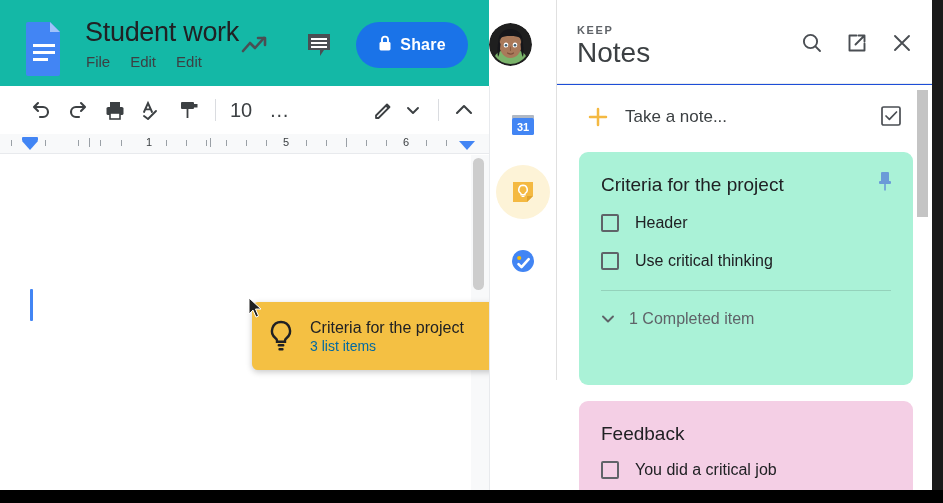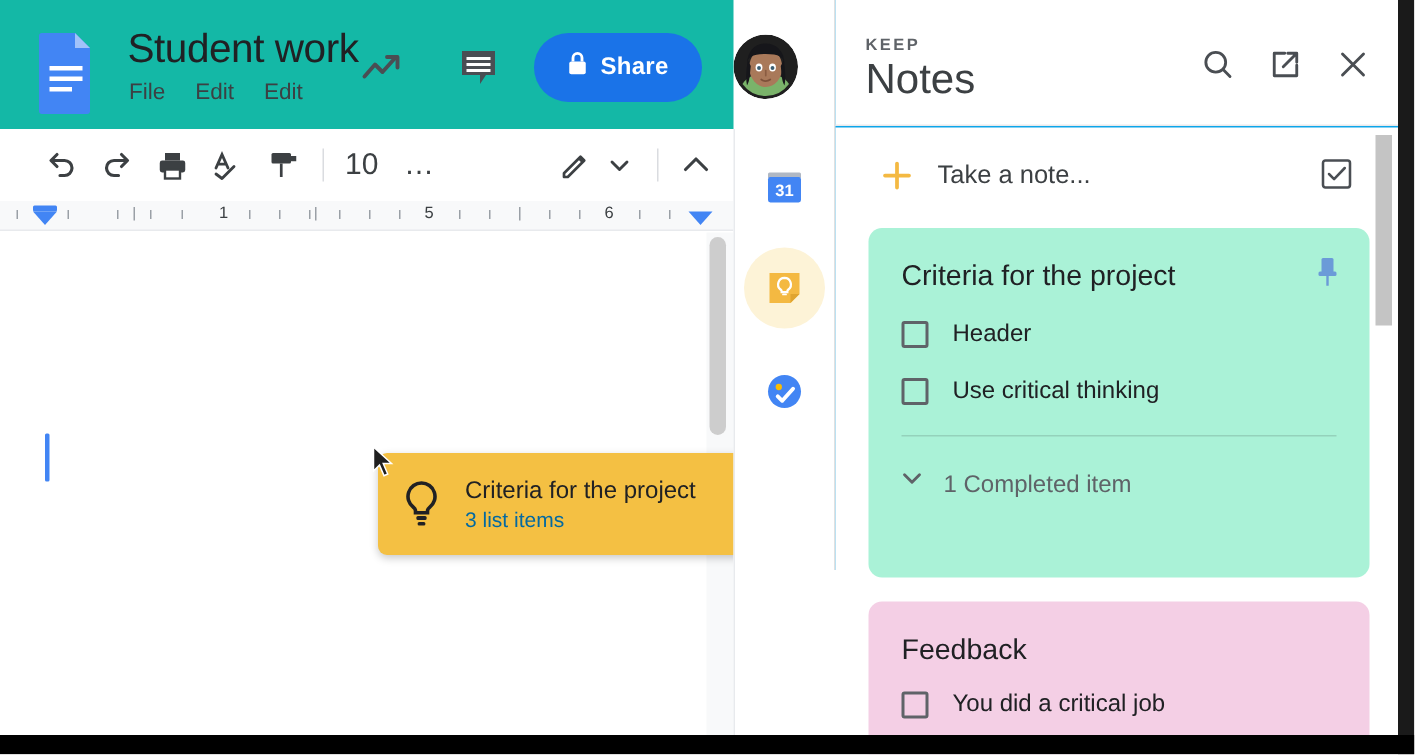--- a/index.html
+++ b/index.html
@@ -64,21 +64,21 @@
   .drag-title { font-size:16px; color:#202124; }
   .drag-sub { font-size:14px; color:#0369a1; }
   .cursor-arrow { position:absolute; left:248px; top:297px; width:16px; height:22px; }
 
   
   .side-rail { position:absolute; left:489px; top:86px; width:67px; height:417px; background:#fff; border-left:1px solid #e8eaed; }
   .rail-item { position:absolute; left:6px; width:54px; height:54px; display:flex; align-items:center; justify-content:center; border-radius:50%; cursor:default; }
   .rail-item.active { background:#fdf3d7; }
 
   
-  .keep-panel { position:absolute; left:556px; top:0; width:376px; height:380px; background:#0ea5e9; border-left:1px solid #e0e0e0; }
+  .keep-panel { position:absolute; left:556px; top:0; width:376px; height:380px; background:#1d4ed8; border-left:1px solid #e0e0e0; }
   .keep-header { position:absolute; left:0; top:0; width:376px; height:84px; background:#fff; border-bottom:1px solid #e8eaed; }
   .keep-eyebrow { position:absolute; left:20px; top:24px; font-size:11px; font-weight:bold; letter-spacing:1.6px; color:#5f6368; }
   .keep-title { position:absolute; left:20px; top:37px; font-size:28px; color:#3c4043; }
   .keep-hicon { position:absolute; top:30px; width:26px; height:26px; display:flex; align-items:center; justify-content:center; cursor:default; }
 
   .take-note { position:absolute; left:0; top:85px; width:376px; height:63px; display:flex; align-items:center; background:#fff; }
   .tn-plus { margin-left:28px; width:26px; height:26px; display:flex; align-items:center; justify-content:center; }
   .tn-text { margin-left:14px; font-size:17px; color:#3c4043; }
   .tn-check { position:absolute; right:30px; top:19px; width:24px; height:24px; display:flex; align-items:center; justify-content:center; cursor:default; }
 
@@ -86,21 +86,21 @@
   .note-card { position:absolute; left:22px; width:334px; border-radius:9px; }
   .note-card.green { top:4px; height:233px; background:#aaf2d7; }
   .note-card.pink  { top:253px; height:135px; background:#f4cfe5; }
   .note-title { position:absolute; left:22px; top:22px; font-size:19px; color:#202124; }
   .pin-icon { position:absolute; right:19px; top:18px; width:18px; height:22px; cursor:default; }
   .cb-row { position:absolute; left:22px; display:flex; align-items:center; gap:16px; }
   .cbox { width:18px; height:18px; border:2px solid #5f6368; border-radius:2px; flex:0 0 auto; display:flex; align-items:center; justify-content:center; cursor:default; }
   .cb-label { font-size:16px; color:#202124; white-space:nowrap; }
   .cb-label.done { color:#5f6368; text-decoration:line-through; }
   .note-div { position:absolute; left:22px; width:290px; height:1px; background:rgba(0,0,0,.13); }
-  .completed-row { position:absolute; left:20px; display:flex; align-items:flex-end; gap:12px; cursor:default; }
+  .completed-row { position:absolute; left:20px; display:flex; align-items:flex-start; gap:12px; cursor:default; }
   .completed-label { font-size:16px; color:#5f6368; }
 
   .keep-scroll-thumb { position:absolute; left:917px; top:90px; width:11px; height:127px; background:#c4c4c4; border-radius:0px; cursor:default; }
   .right-edge { position:absolute; left:932px; top:0; width:11px; height:503px; background:#1a1a1a; }
   .bottom-bar { position:absolute; left:0; top:490px; width:943px; height:13px; background:#000; }
 </style>
 </head>
 <body>
 
 <div id="app">

